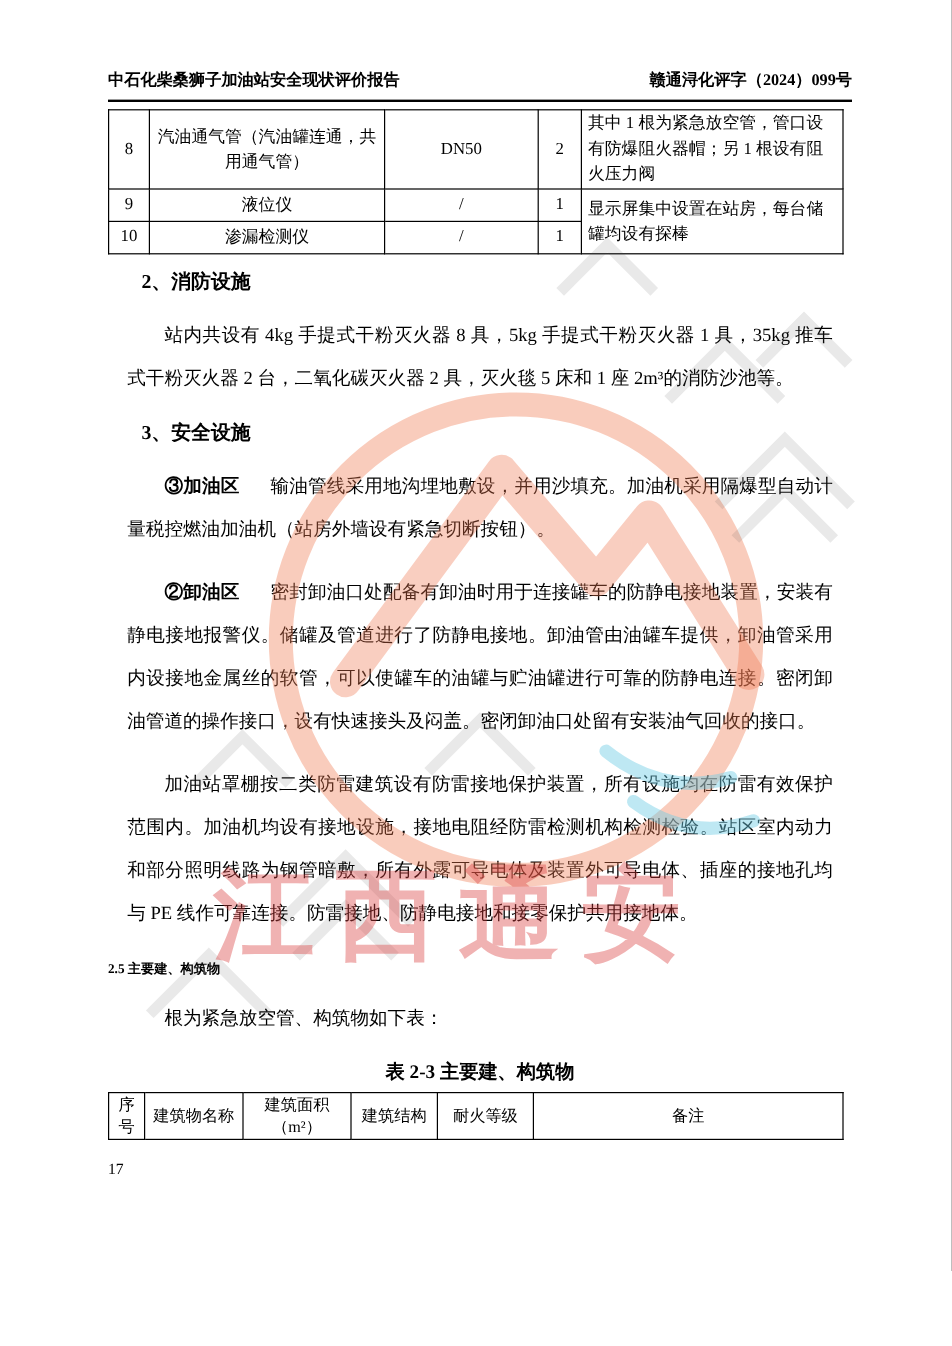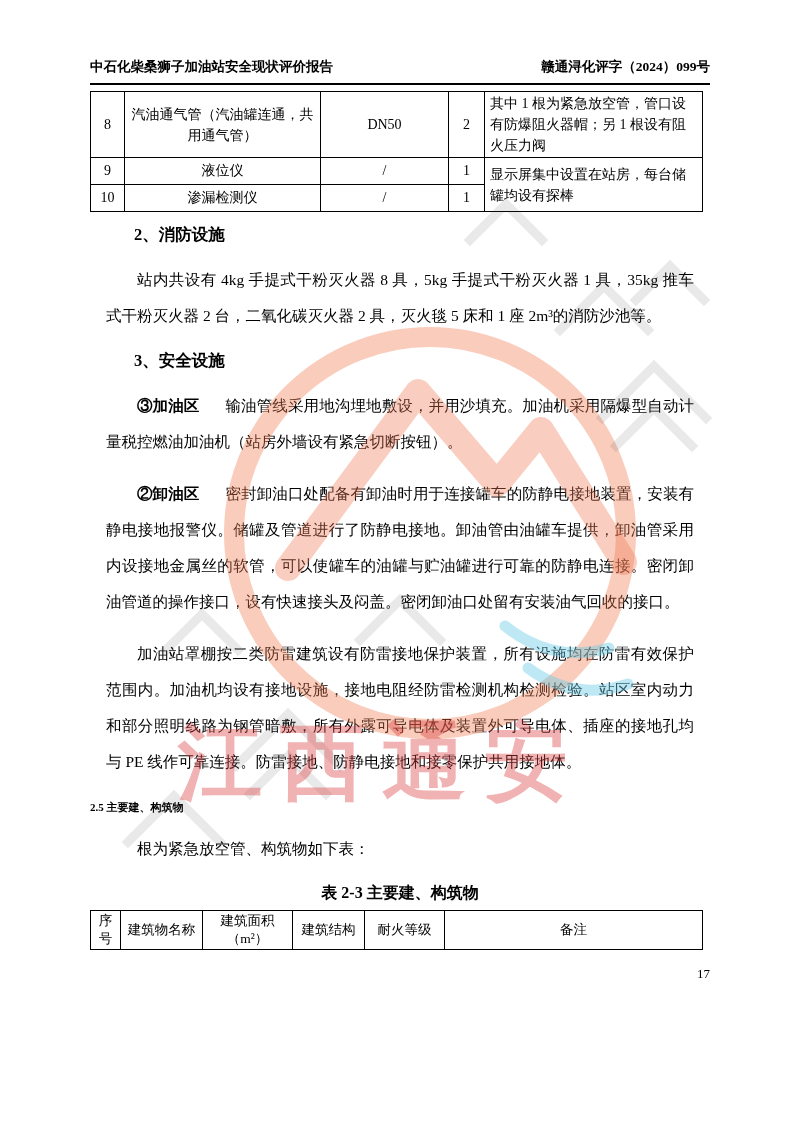--- a/index.html
+++ b/index.html
@@ -29,38 +29,38 @@
   table{border-collapse:collapse;table-layout:fixed;}
   .tbl{width:612px;font-size:14px;margin-top:6px;}
   .tbl td,.tbl th{border:1px solid #000;padding:1px 3px;vertical-align:middle;}
   .tbl .c{text-align:center;}
   .tbl .note{text-align:left;line-height:21px;padding-left:5px;}
   .tbl tr.tall td{height:44px;line-height:21px;}
   .tbl tr.short td{height:24px;}
   
   .h-num{
     font-size:16.5px;font-weight:bold;
-    margin:12px 0 2px 44px;
+    margin:12px 0 2px 28px;
   }
   .par{
     font-size:15.5px;line-height:36px;
     text-align:justify;
     text-indent:2em;
     margin:16px;
   }
   .zone-label{font-weight:bold;margin-right:26px;}
   .h-25{font-size:11px;font-weight:bold;margin:20px 0 4px 0;font-family:Liberation Serif, serif;}
   .caption{
     font-size:16px;font-weight:bold;text-align:center;
     margin:8px 0 6px 0;
   }
   .tbl2{width:612px;font-size:13.5px;}
   .tbl2 th{border:1px solid #000;height:24px;font-weight:normal;text-align:center;padding:1px 2px;}
   .pageno{
-    text-align:right;font-size:13px;margin-top:16px;
+    text-align:left;font-size:13px;margin-top:16px;
   }
   
   .wm{
     position:absolute;left:0;top:0;z-index:2;
     width:793px;height:1122px;
     pointer-events:none;
   }
   .wm-red{
     position:absolute;left:178px;top:706px;
     font-size:84px;font-weight:bold;

